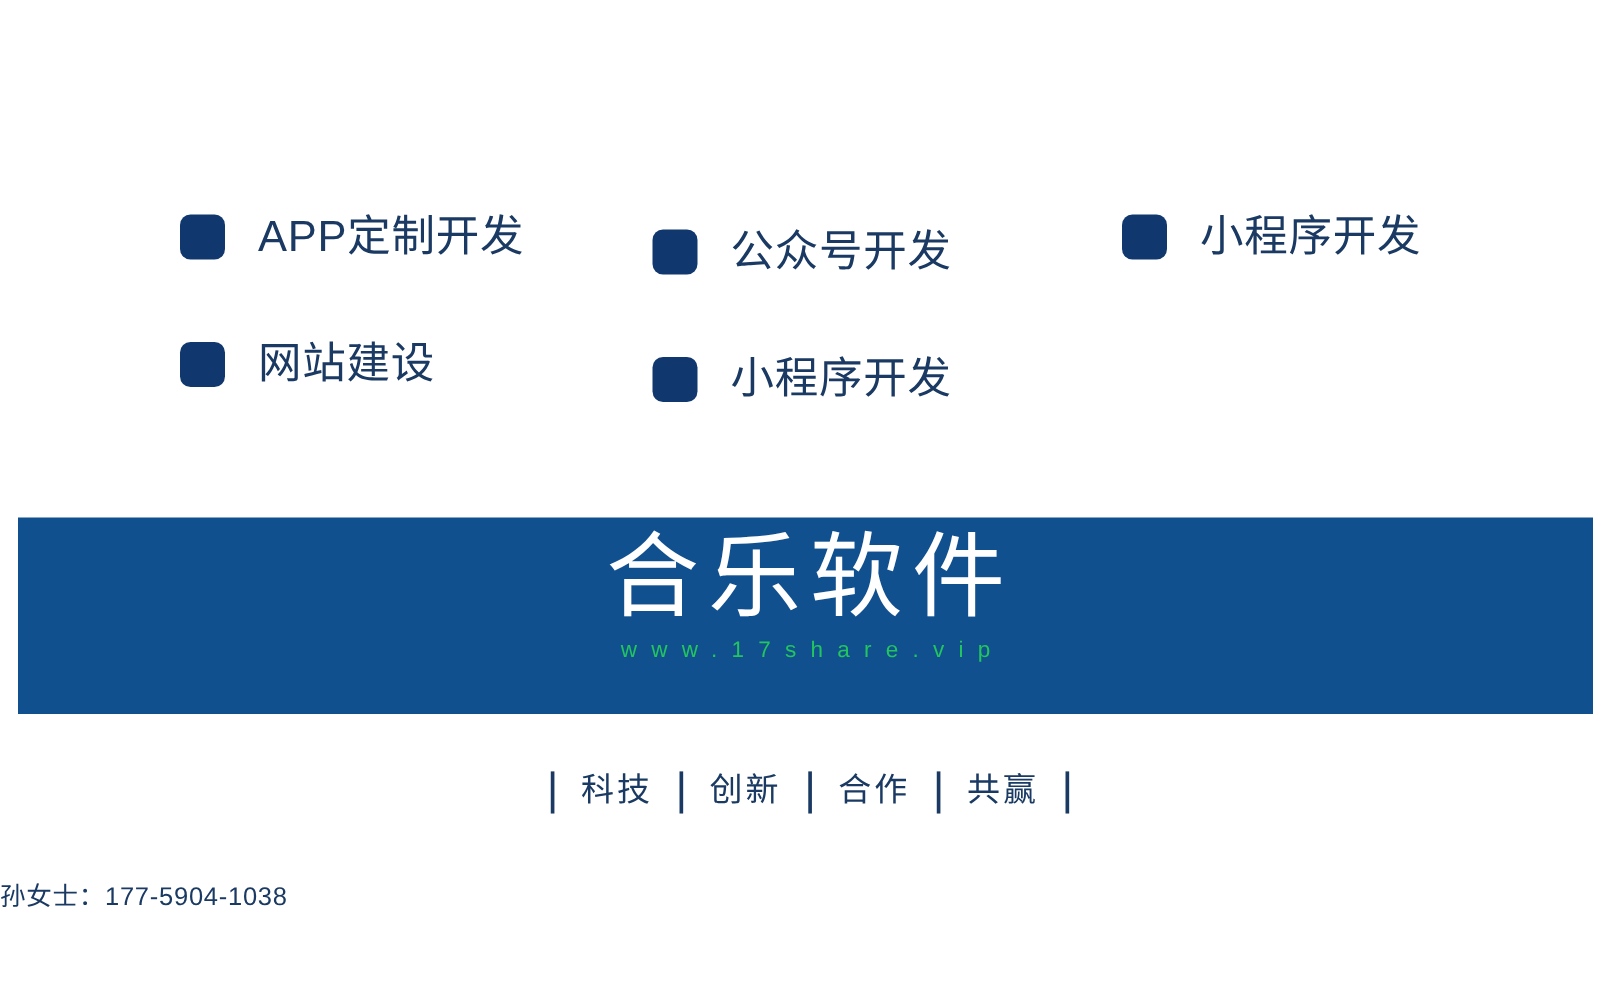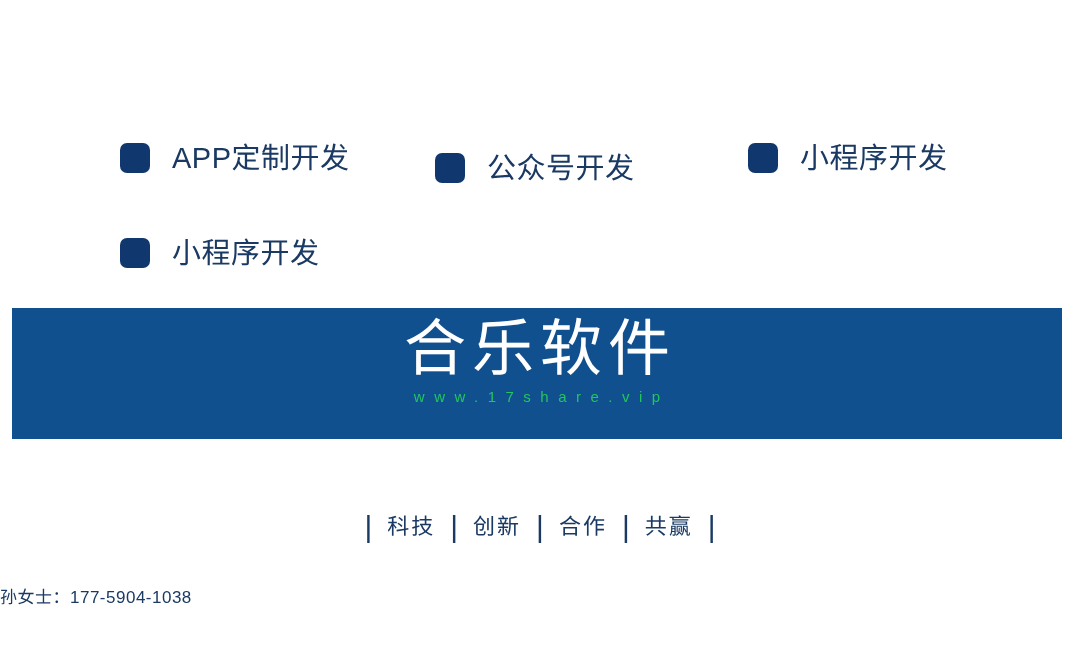--- a/index.html
+++ b/index.html
@@ -60,21 +60,21 @@
     line-height: 1;
     color: #1A3A63;
     letter-spacing: 0.5px;
     white-space: nowrap;
   }
 
   
   .banner {
     position: absolute;
     left: 12px;
-    top: 308px;
+    top: 345px;
     width: 1050px;
     height: 131px;
     background: #11508F;
     display: flex;
     flex-direction: column;
     align-items: center;
     justify-content: flex-start;
     box-sizing: border-box;
     padding-top: 6px;
   }
@@ -159,20 +159,24 @@
 
       <div class="service-item col-3">
         <span class="bullet"></span>
         <span class="service-label">小程序开发</span>
       </div>
 
     </div>
 
     <div class="service-row">
 
+      <div class="service-item col-1">
+        <span class="bullet"></span>
+        <span class="service-label">网站建设</span>
+      </div>
 
       <div class="service-item col-2">
         <span class="bullet"></span>
         <span class="service-label">小程序开发</span>
       </div>
 
 
     </div>
 
   </div>

